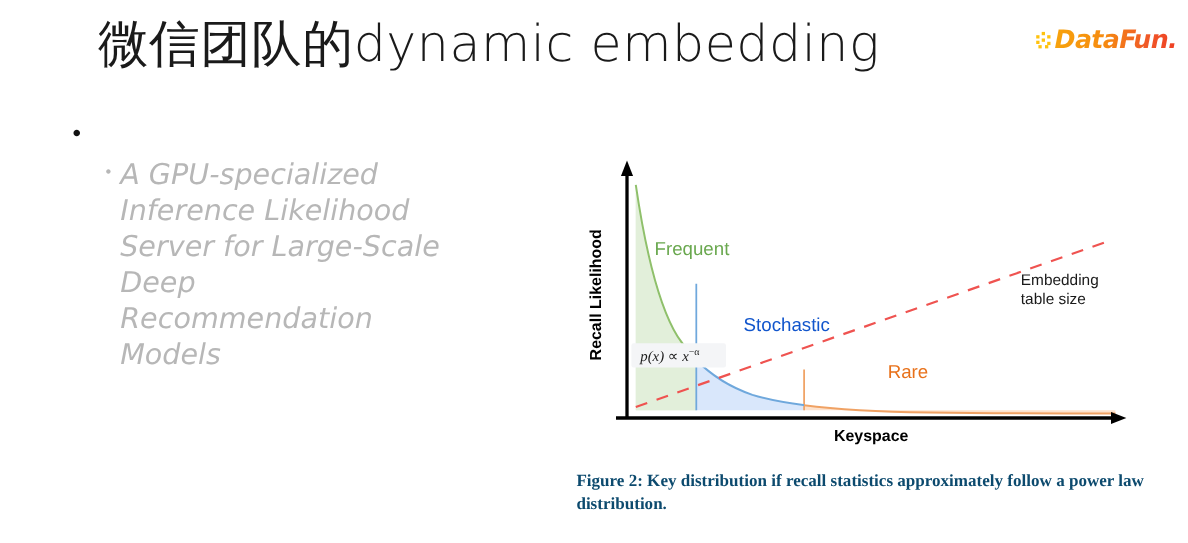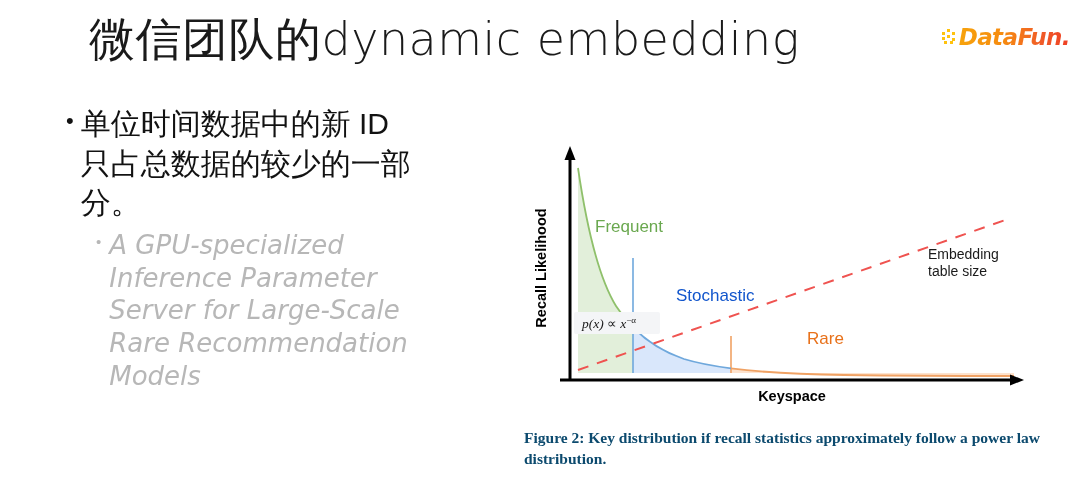--- a/index.html
+++ b/index.html
@@ -156,26 +156,25 @@
     <i style="left:10px; top:9px;"></i>
     <i style="left:2px;  top:12px;"></i>
     <i style="left:8px;  top:12px;"></i>
   </span>
   <span class="wordmark">DataFun.</span>
 </div>
 
 <div id="bullet-list">
   <div class="bullet-l1">
     <span class="marker">•</span>
-    <span class="text">单位时间数据中的新 ID 只占总数据的较少的一部分。</span>
   </div>
   <div id="sub-bullet-list">
     <div class="bullet-l2">
       <span class="marker">•</span>
-      <span class="text">A GPU-specialized Inference Parameter Server for Large-Scale Rare Recommendation Models</span>
+      <span class="text">A GPU-specialized Inference Likelihood Server for Large-Scale Deep Recommendation Models</span>
     </div>
   </div>
 </div>
 
 <div id="figure-block">
 
   <svg id="figure-chart" width="520" height="285" viewBox="0 0 520 285">
 
     <defs>
       <clipPath id="clip-frequent">

